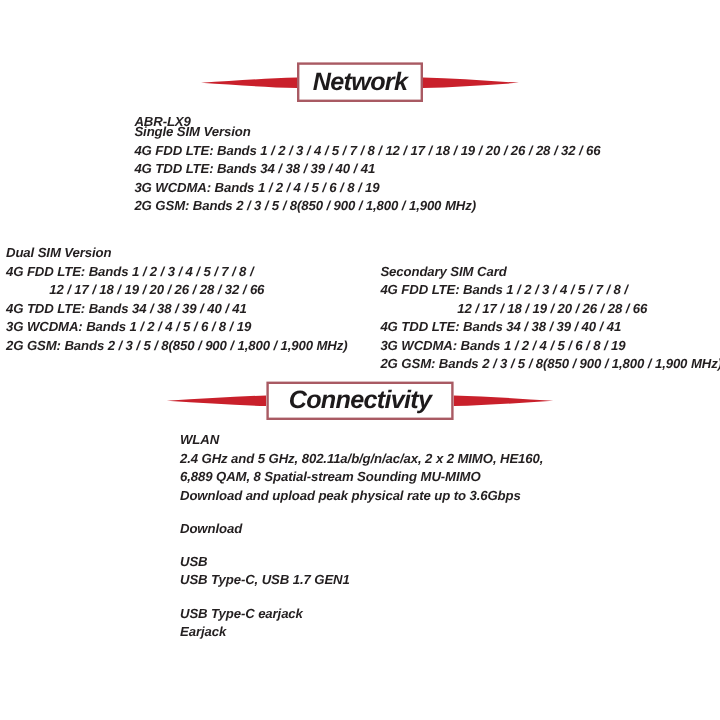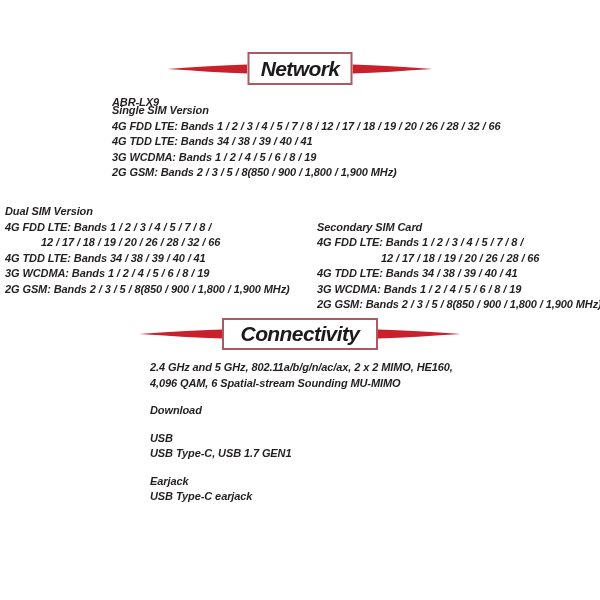--- a/index.html
+++ b/index.html
@@ -88,29 +88,31 @@
     <div class="header-box conn-box">
       <span>Connectivity</span>
     </div>
     <svg class="ribbon rb-conn" viewBox="0 0 80 10" preserveAspectRatio="none">
       <path d="M0,0.6 C25,1.2 52,3.2 80,5 C52,6.8 25,8.8 0,9.4 Z" fill="#c9202b"></path>
     </svg>
   </div>
 
   <div class="spec" id="connectivity-groups">
     <div class="conn-group">
+      <div>WLAN</div>
       <div>2.4 GHz and 5 GHz, 802.11a/b/g/n/ac/ax, 2 x 2 MIMO, HE160,</div>
-      <div>4,096 QAM, 6 Spatial-stream Sounding MU-MIMO</div>
+      <div>6,889 QAM, 8 Spatial-stream Sounding MU-MIMO</div>
+      <div>Download and upload peak physical rate up to 3.6Gbps</div>
     </div>
     <div class="conn-group">
       <div>Download</div>
     </div>
     <div class="conn-group">
       <div>USB</div>
       <div>USB Type-C, USB 1.7 GEN1</div>
     </div>
     <div class="conn-group">
+      <div>USB Type-C earjack</div>
       <div>Earjack</div>
-      <div>USB Type-C earjack</div>
     </div>
   </div>
 
 </div>
 
 </body></html>

